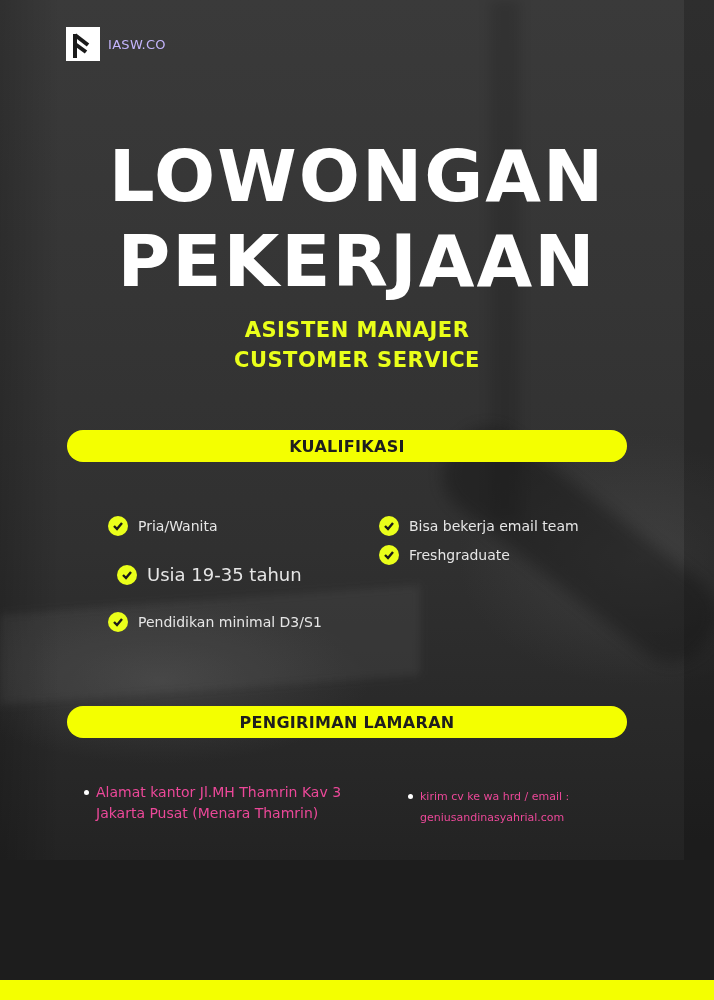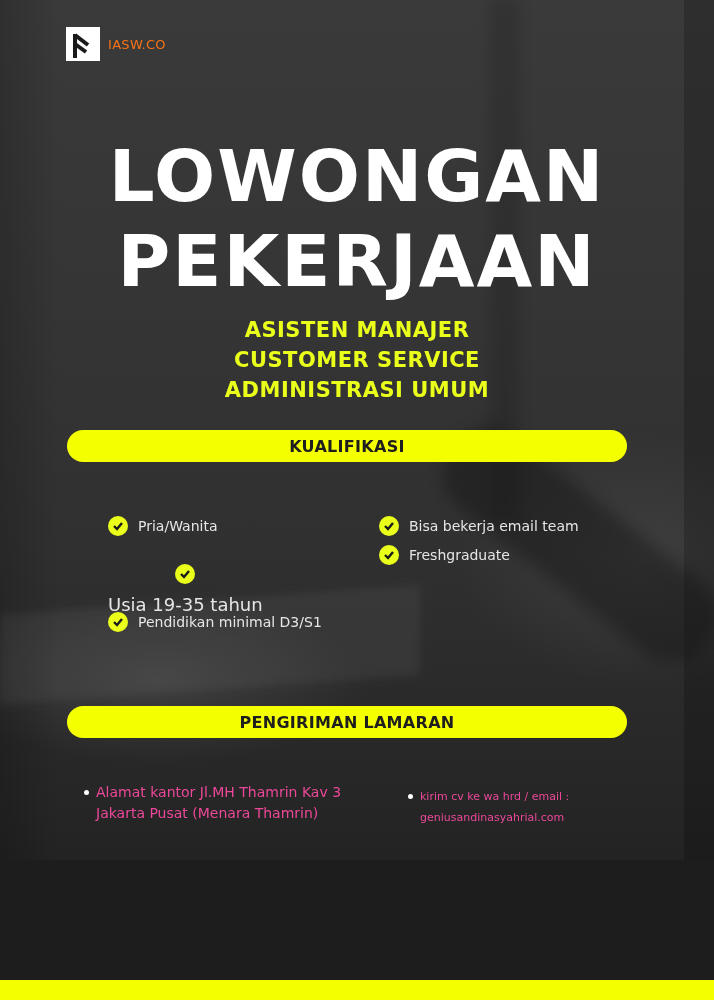--- a/index.html
+++ b/index.html
@@ -18,21 +18,21 @@
   .bg-col-l { position:absolute; left:0; top:0; width:60px; height:980px; background:linear-gradient(90deg, rgba(0,0,0,0.18), transparent); }
   .bg-col-m { position:absolute; left:490px; top:0; width:30px; height:520px; background:rgba(0,0,0,0.12); filter:blur(6px); }
   .bg-col-r { position:absolute; left:684px; top:0; width:30px; height:980px; background:rgba(0,0,0,0.2); }
   .bg-desk { position:absolute; left:0; top:600px; width:420px; height:90px; background:rgba(150,150,150,0.10); transform:skewY(-4deg); filter:blur(4px); }
   .bg-arm { position:absolute; left:420px; top:500px; width:320px; height:90px; background:rgba(20,20,20,0.45); transform:rotate(38deg); filter:blur(8px); border-radius:40px; }
   .bg-bottom { position:absolute; left:0; top:860px; width:714px; height:120px; background:#1d1d1d; }
 
   .logo { position:absolute; left:66px; top:27px; display:flex; align-items:center; gap:8px; }
   .logo-box { width:34px; height:34px; background:#ffffff; position:relative; }
   .logo-box svg { position:absolute; left:0; top:0; }
-  .logo-text { color:#f97316; font-size:13px; letter-spacing:0.3px; }
+  .logo-text { color:#c4b5fd; font-size:13px; letter-spacing:0.3px; }
 
   .title { position:absolute; left:0; width:714px; text-align:center; color:#ffffff; font-weight:bold;
     font-family:"DejaVu Sans", sans-serif; font-size:72px; letter-spacing:2px; line-height:1; }
   .title.l1 { top:140px; }
   .title.l2 { top:225px; }
 
   .positions { position:absolute; left:0; top:315px; width:714px; text-align:center; }
   .positions div { color:#eaff1a; font-weight:bold; font-size:21px; line-height:30px; letter-spacing:0.5px; }
 
   .pill { position:absolute; left:67px; width:560px; height:32px; border-radius:18px; background:#f4ff00;
@@ -71,34 +71,33 @@
   </div>
   <span class="logo-text">IASW.CO</span>
 </div>
 
 <div class="title l1">LOWONGAN</div>
 <div class="title l2">PEKERJAAN</div>
 
 <div class="positions">
   <div>ASISTEN MANAJER</div>
   <div>CUSTOMER SERVICE</div>
-  <div>ADMINISTRASI UMUM</div>
 </div>
 
 <div class="pill q">KUALIFIKASI</div>
 
 <div class="qual" style="left:108px; top:516px;">
   <span class="check">
       <svg width="12" height="12" viewBox="0 0 12 12">
         <path d="M2 6 L5 9 L10 3" stroke="#1a1a1a" stroke-width="2.4" fill="none"></path>
       </svg>
     </span>
   <span class="txt">Pria/Wanita</span>
 </div>
-<div class="qual" style="left:108px; top:564px;flex-direction:column;">
+<div class="qual" style="left:117px; top:564px;">
   <span class="check">
       <svg width="12" height="12" viewBox="0 0 12 12">
         <path d="M2 6 L5 9 L10 3" stroke="#1a1a1a" stroke-width="2.4" fill="none"></path>
       </svg>
     </span>
   <span class="txt big">Usia 19-35 tahun</span>
 </div>
 <div class="qual" style="left:108px; top:612px;">
   <span class="check">
       <svg width="12" height="12" viewBox="0 0 12 12">

